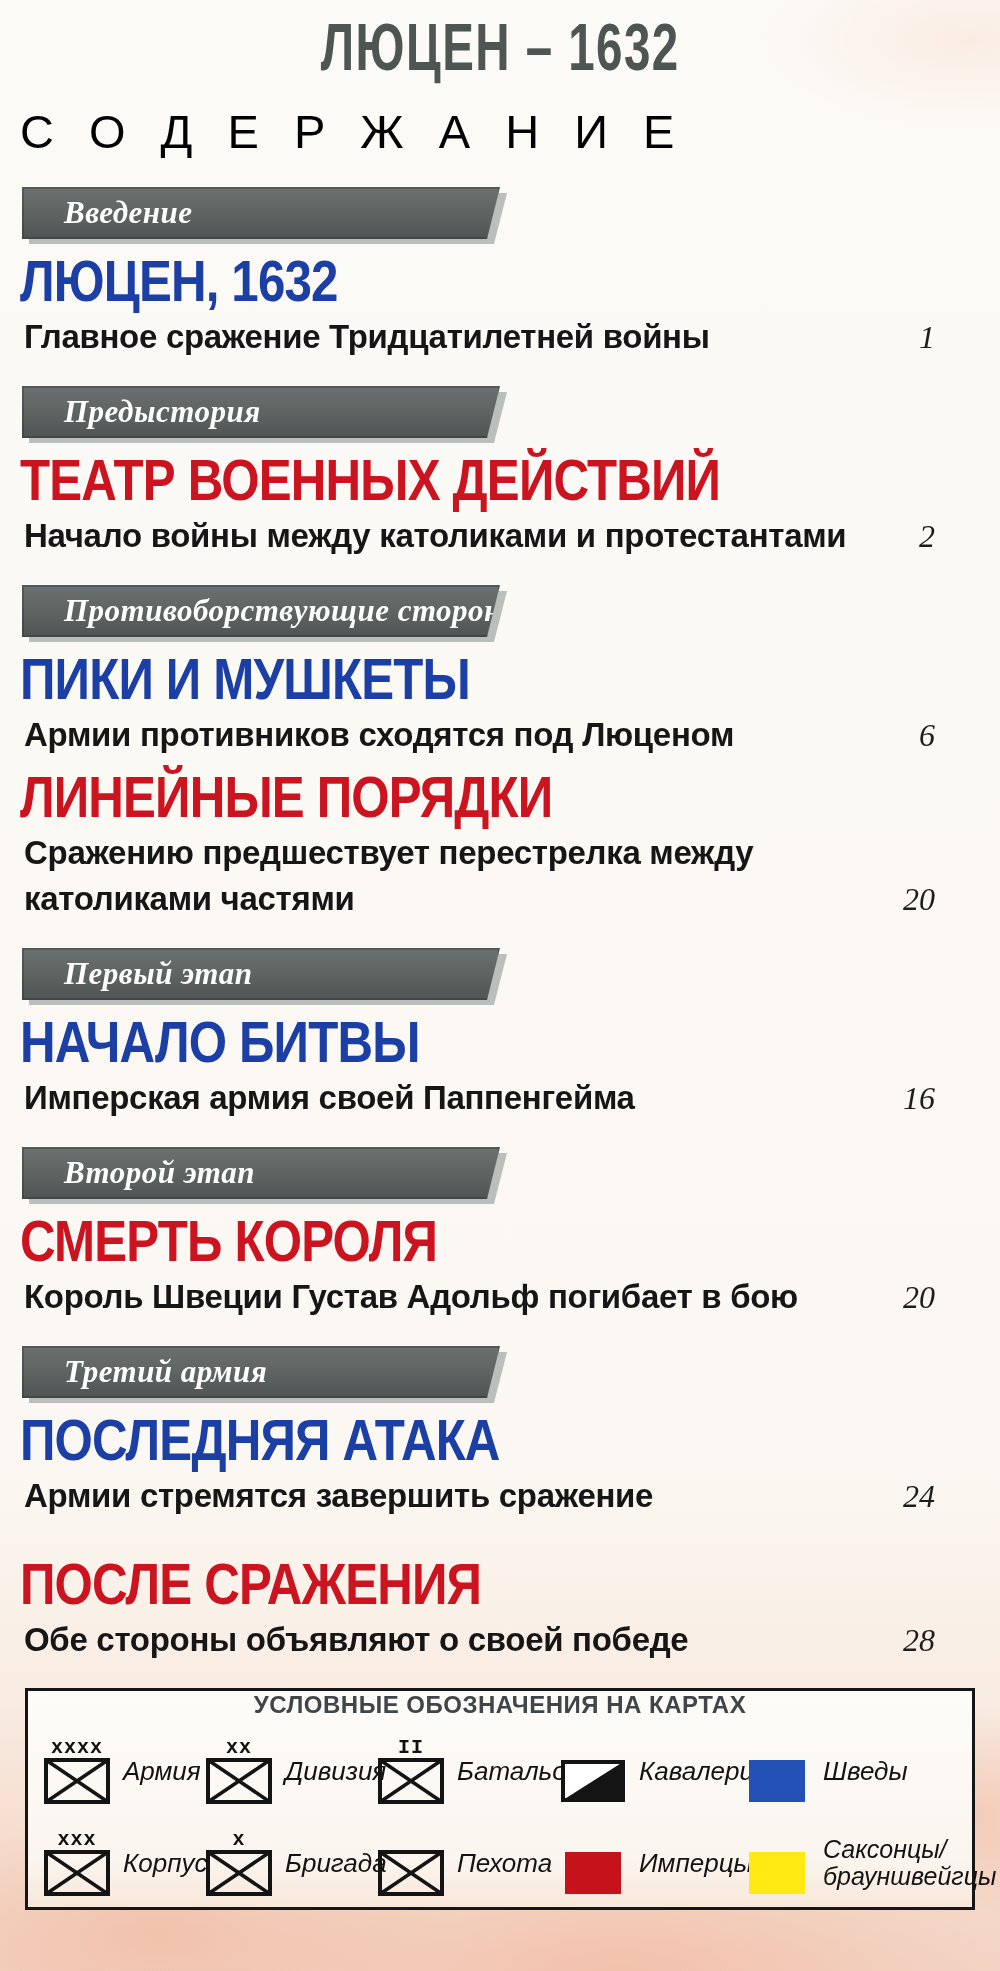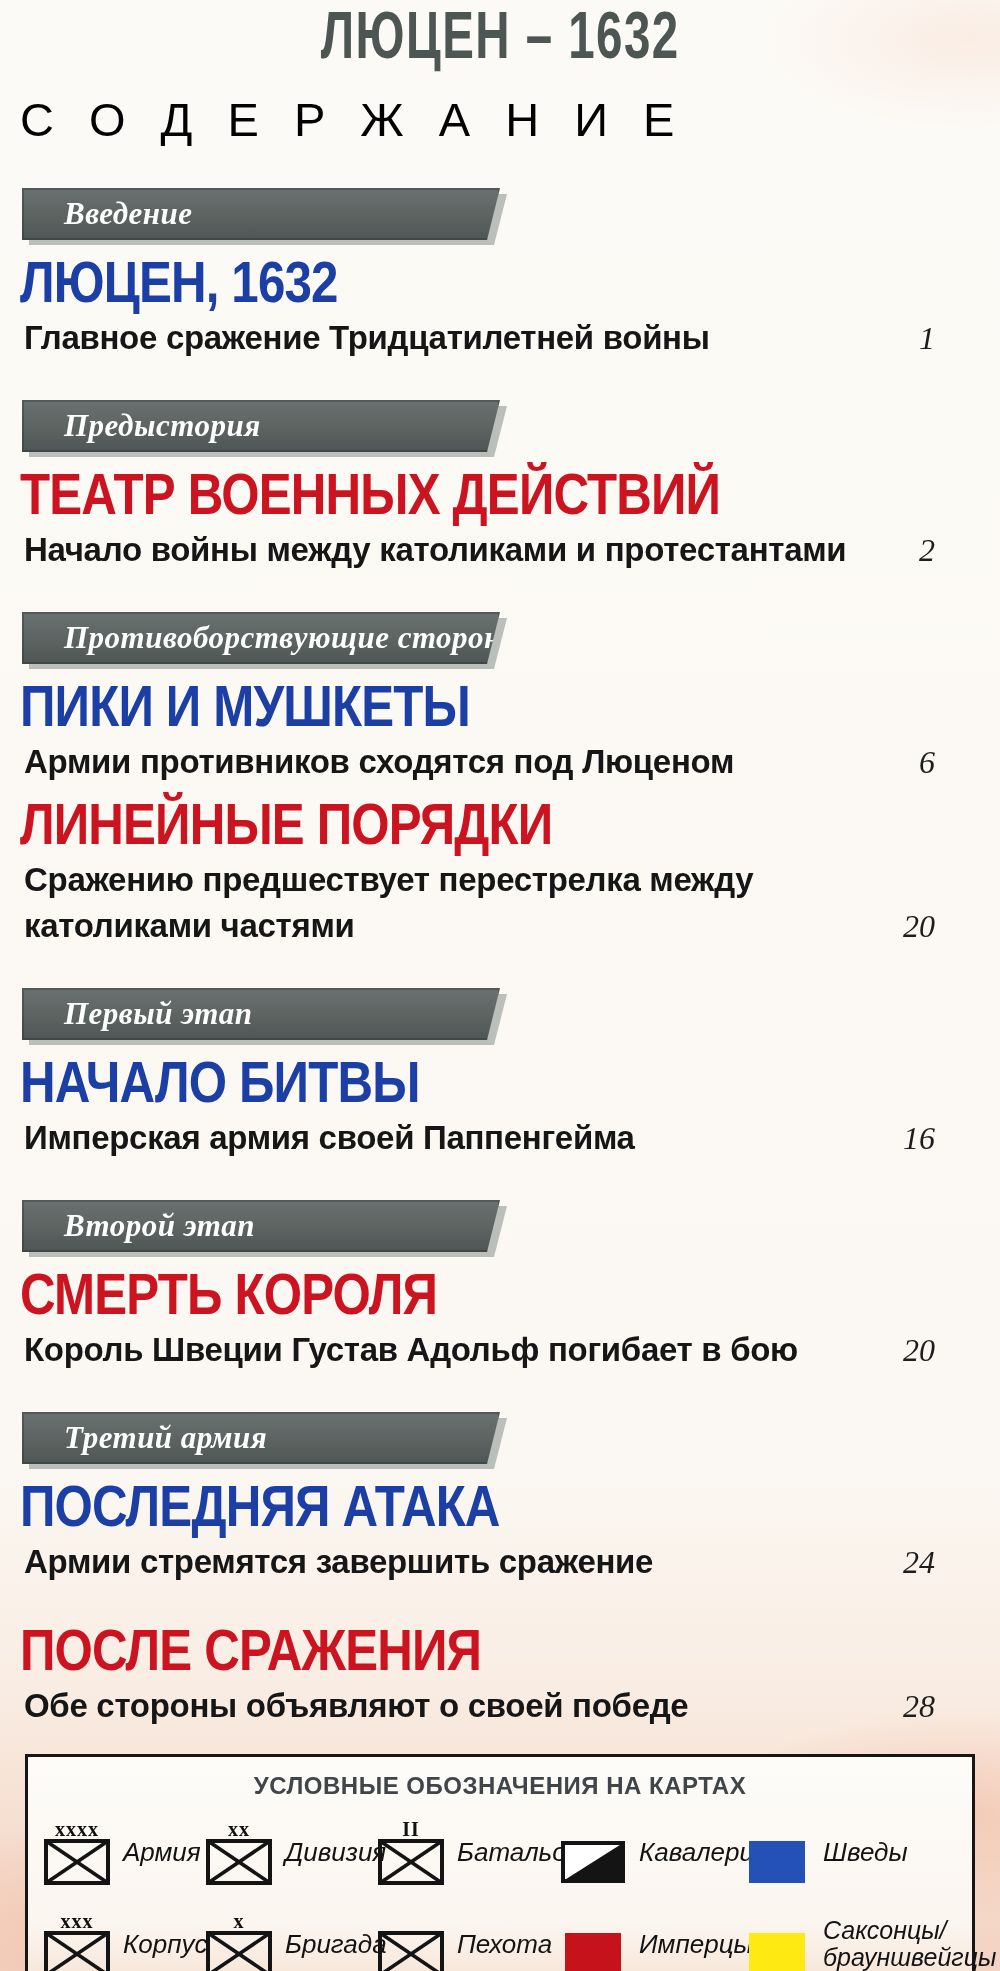--- a/index.html
+++ b/index.html
@@ -8,33 +8,33 @@
     font-family:"Liberation Sans","DejaVu Sans",sans-serif;
     background:
       radial-gradient(420px 170px at 16% 98%, rgba(238,160,128,.38), transparent 70%),
       radial-gradient(520px 190px at 62% 100%, rgba(240,168,138,.42), transparent 72%),
       radial-gradient(340px 150px at 96% 92%, rgba(238,165,135,.35), transparent 70%),
       radial-gradient(300px 130px at 97% 2%, rgba(246,205,185,.30), transparent 70%),
       linear-gradient(180deg,#fcfaf6 0%,#fbf8f3 74%,#f9ecE2 86%,#f5dccd 94%,#f3d3c3 100%);
   }
 
   
-  .title-wrap{text-align:center;height:78px;}
+  .title-wrap{padding-top:12px;text-align:center;height:78px;}
   .book-title{
     display:inline-block;transform:scaleX(.72);transform-origin:50% 50%;
     font-weight:bold;font-size:66px;line-height:70px;letter-spacing:2px;
     color:var(--title-gray);white-space:nowrap;
   }
   .contents-heading{
     margin:16px 0 0 20px;font-size:47px;line-height:52px;font-weight:normal;
     letter-spacing:11px;color:#000000;white-space:nowrap;
   }
 
   
-  .banner{position:relative;margin:42px 0 0 22px;width:478px;height:52px;}
+  .banner{position:relative;margin:29px 0 0 22px;width:478px;height:52px;}
   .banner::before{ 
     content:"";position:absolute;left:7px;top:6px;right:-7px;bottom:-5px;
     background:#aab0ac;opacity:.8;
     clip-path:polygon(0 0,100% 0,calc(100% - 13px) 100%,0 100%);
   }
   .banner .bar{
     position:absolute;inset:0;display:flex;align-items:center;padding-left:42px;
     background:linear-gradient(180deg,#6b7170 0%,var(--banner-gray) 55%,#4e5554 100%);
     clip-path:polygon(0 0,100% 0,calc(100% - 13px) 100%,0 100%);
     box-shadow:inset 0 0 0 2px rgba(40,46,45,.35);
@@ -69,31 +69,31 @@
   }
   .no-banner .head{margin-top:38px;}
 
   
   .legend{
     margin:28px 25px 0 25px;border:3px solid #161616;height:222px;
     background:linear-gradient(180deg,#fdfcf9 0%,#fbf5ef 78%,#f8e7da 100%);
     box-sizing:border-box;
   }
   .legend-header{
-    margin-top:15px;text-align:center;font-weight:bold;font-size:24px;
+    text-align:center;font-weight:bold;font-size:24px;
     letter-spacing:.5px;color:#3f4549;
   }
   .legend-grid{
     display:grid;grid-template-columns:162px 172px 182px 184px 1fr;
     padding:6px 0 0 16px;
   }
   .legend-item{display:flex;align-items:center;gap:13px;height:92px;}
   .sym-stack{display:flex;flex-direction:column;align-items:center;width:66px;flex:0 0 auto;}
   .echelon{
-    font-family:Liberation Serif, serif;font-weight:bold;
+    font-family:Liberation Mono, monospace;font-weight:bold;
     font-size:20px;line-height:20px;height:20px;color:#111;letter-spacing:1px;
   }
   .legend-label{
     font-style:italic;font-size:26px;line-height:27px;color:#131313;
     white-space:nowrap;font-weight:normal;
   }
   .legend-label.small{font-size:25px;}
   .swatch{width:56px;height:42px;flex:0 0 auto;}
   .swatch.swedes{background:var(--swedes-blue);}
   .swatch.imperials{background:var(--imperials-red);}

